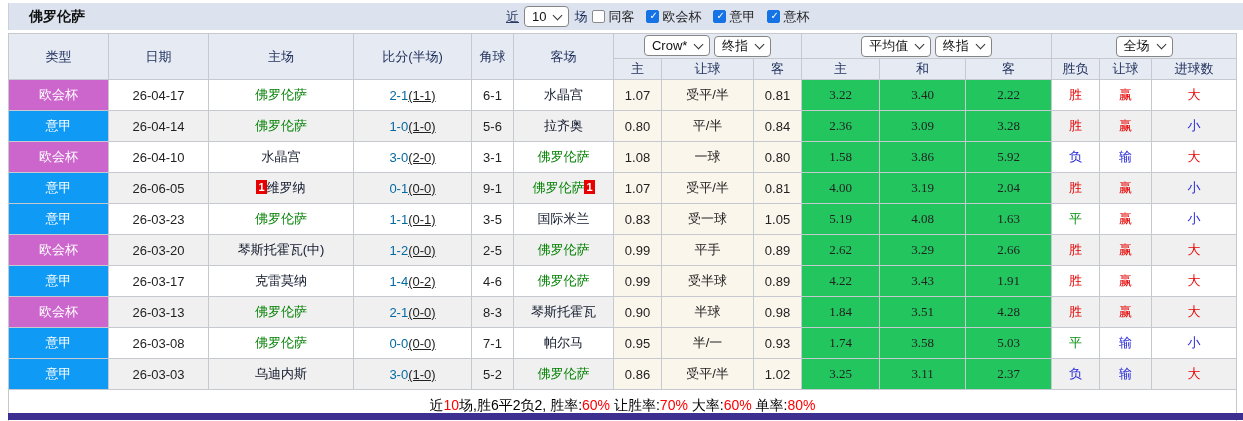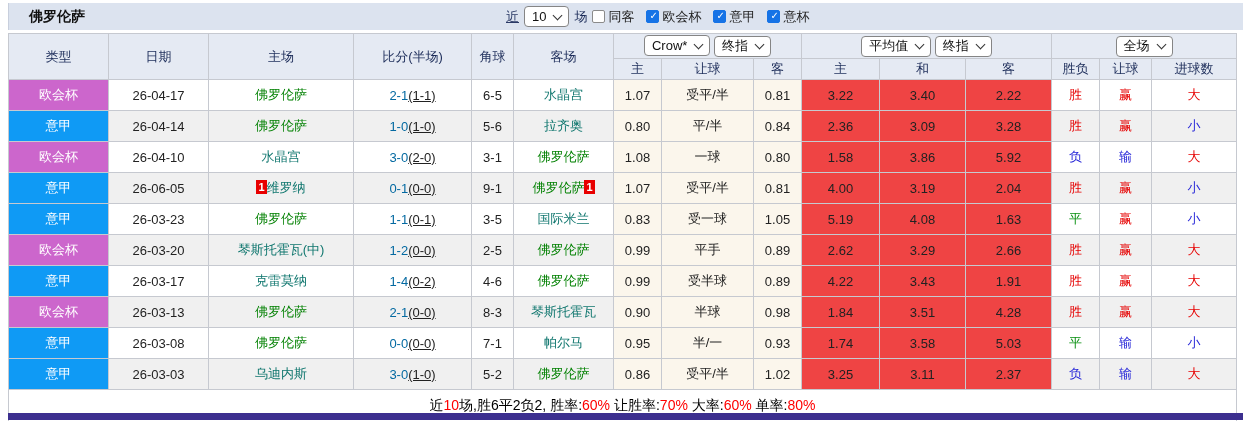--- a/index.html
+++ b/index.html
@@ -35,23 +35,23 @@
     border-collapse:collapse;table-layout:fixed;font-size:13px;
     border:1px solid #a9a9a9;}
   th,td{border:1px solid #c6c9d0;text-align:center;padding:0;
     overflow:hidden;white-space:nowrap;}
   thead th{background:#e5eaf3;color:#1d2d5a;font-weight:normal;font-size:13px;}
   thead tr.group-row th{height:24px;}
   thead tr.sub-row th{height:20px;}
   tbody td{height:30px;color:#222;background:#fff;}
   tbody tr:nth-child(even) td:not(.c-asian):not(.c-euro){background:#f0f0f0;}
   td.c-asian{background:#fbf6ec;}
-  td.c-euro{background:#ef4444;}
+  td.c-euro{background:#22c55e;font-family:Liberation Serif, serif;}
   td.c-type{color:#fff;}
-  .tname{color:#0f766e;}
+  .tname{color:#0f172a;}
   .tname.green{color:#008000;}
   .ft{color:#0369a1;}
   .ht{color:#222;text-decoration:underline;}
   .rc{display:inline-block;background:#e80000;color:#fff;font-size:11px;
     font-weight:bold;line-height:14px;padding:0 2px;vertical-align:1px;}
   .t-red{color:#e60000;}
   .t-blue{color:#2727d8;}
   .t-green{color:#089010;}
   tfoot td{height:32px;background:#fff;font-size:14px;color:#000;}
   .f-red{color:#ff0000;}
@@ -158,21 +158,21 @@
         <th>让球</th>
         <th>进球数</th>
       </tr>
     </thead>
     <tbody id="rows">
   <tr>
     <td class="c-type" style="background: rgb(204, 102, 204);">欧会杯</td>
     <td class="c-date">26-04-17</td>
     <td class="c-team home"><span class="tname green">佛罗伦萨</span></td>
     <td class="c-score"><span class="ft">2-1</span><span class="ht">(1-1)</span></td>
-    <td class="c-corner">6-5</td>
+    <td class="c-corner">6-1</td>
     <td class="c-team away"><span class="tname">水晶宫</span></td>
     <td class="c-asian">1.07</td>
     <td class="c-asian">受平/半</td>
     <td class="c-asian">0.81</td>
     <td class="c-euro">3.22</td>
     <td class="c-euro">3.40</td>
     <td class="c-euro">2.22</td>
     <td class="c-res t-red">胜</td>
     <td class="c-res t-red">赢</td>
     <td class="c-res t-red">大</td>

